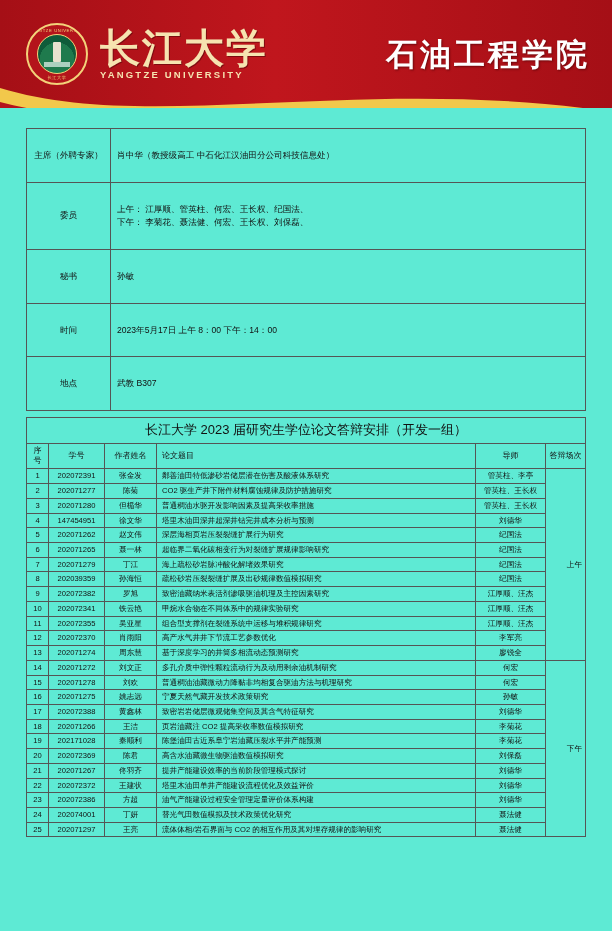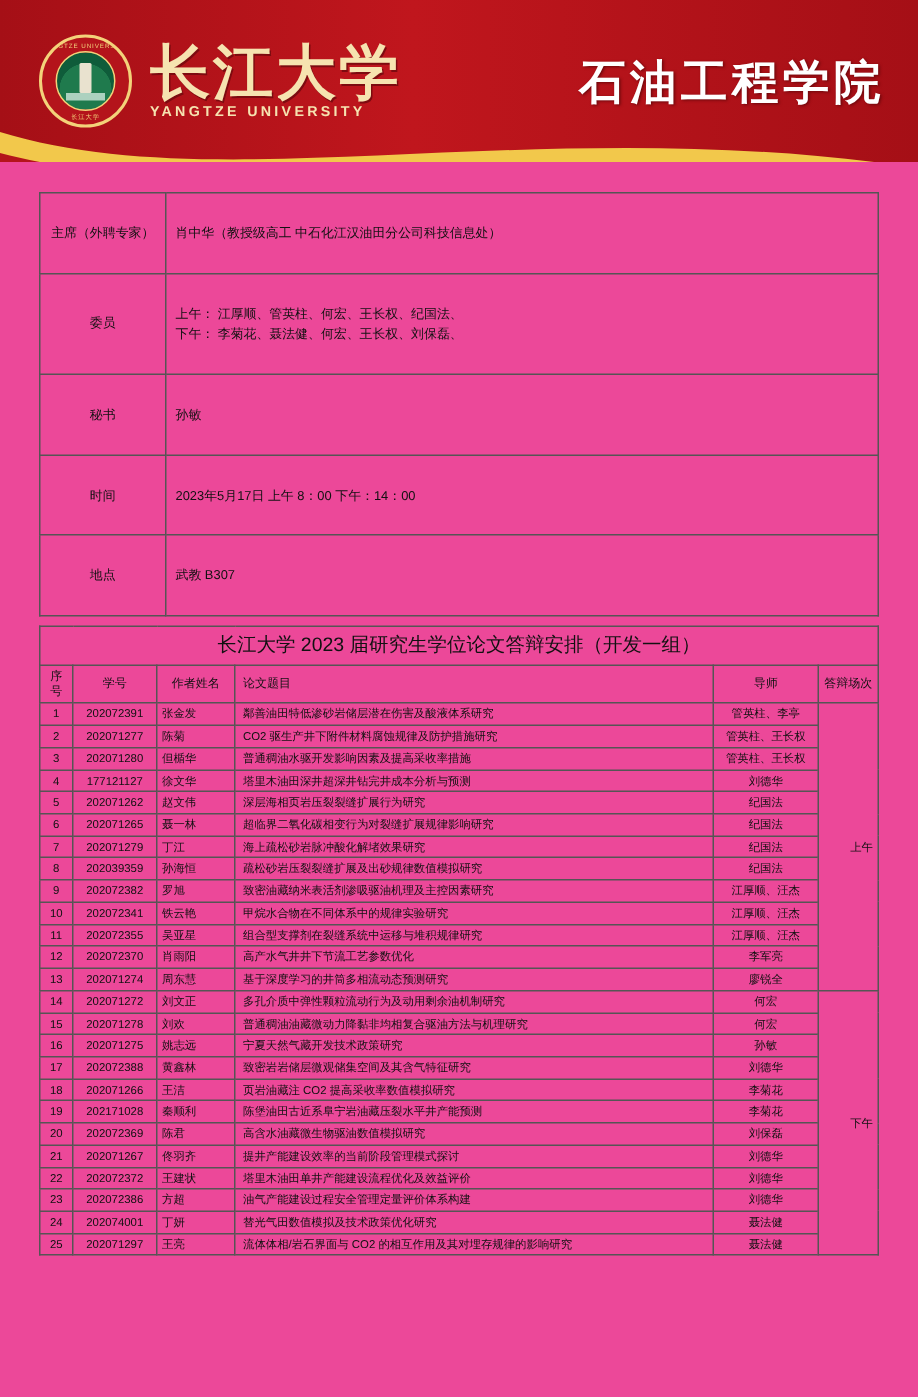--- a/index.html
+++ b/index.html
@@ -8,21 +8,21 @@
     width: 612px;
     height: 931px;
     font-family: "Liberation Sans", sans-serif;
     background: #ffffff;
     overflow: hidden;
   }
   .poster {
     position: relative;
     width: 612px;
     height: 931px;
-    background: #ec4899;
+    background: #5eead4;
   }
 
   
   .header {
     position: relative;
     height: 108px;
     background: #b4141b;
     background: linear-gradient(90deg, #a50f16 0%, #c0161d 45%, #a50f16 100%);
     overflow: hidden;
   }
@@ -179,21 +179,21 @@
     line-height: 1.28;
     vertical-align: middle;
   }
   .main-table .band {
     text-align: center;
     font-size: 13px;
     padding: 4px 0;
   }
   .c-no    { width: 22px; text-align: center; }
   .c-sid   { width: 56px; text-align: center; }
-  .c-name  { width: 52px; text-align: left; }
+  .c-name  { width: 52px; text-align: center; }
   .c-title { text-align: left; padding-left: 5px !important; }
   .c-sup   { width: 70px; text-align: center; }
   .c-ord   { width: 40px; text-align: center; }
   .sess { text-align: right; font-size: 8.6px; margin-top: 34px; }
 </style>
 </head>
 <body>
 
 <div class="poster">
 
@@ -276,21 +276,21 @@
           </tr>
           <tr>
             <td class="c-no">3</td>
             <td class="c-sid">202071280</td>
             <td class="c-name">但楯华</td>
             <td class="c-title">普通稠油水驱开发影响因素及提高采收率措施</td>
             <td class="c-sup">管英柱、王长权</td>
           </tr>
           <tr>
             <td class="c-no">4</td>
-            <td class="c-sid">177121127</td>
+            <td class="c-sid">147454951</td>
             <td class="c-name">徐文华</td>
             <td class="c-title">塔里木油田深井超深井钻完井成本分析与预测</td>
             <td class="c-sup">刘德华</td>
           </tr>
           <tr>
             <td class="c-no">5</td>
             <td class="c-sid">202071262</td>
             <td class="c-name">赵文伟</td>
             <td class="c-title">深层海相页岩压裂裂缝扩展行为研究</td>
             <td class="c-sup">纪国法</td>

